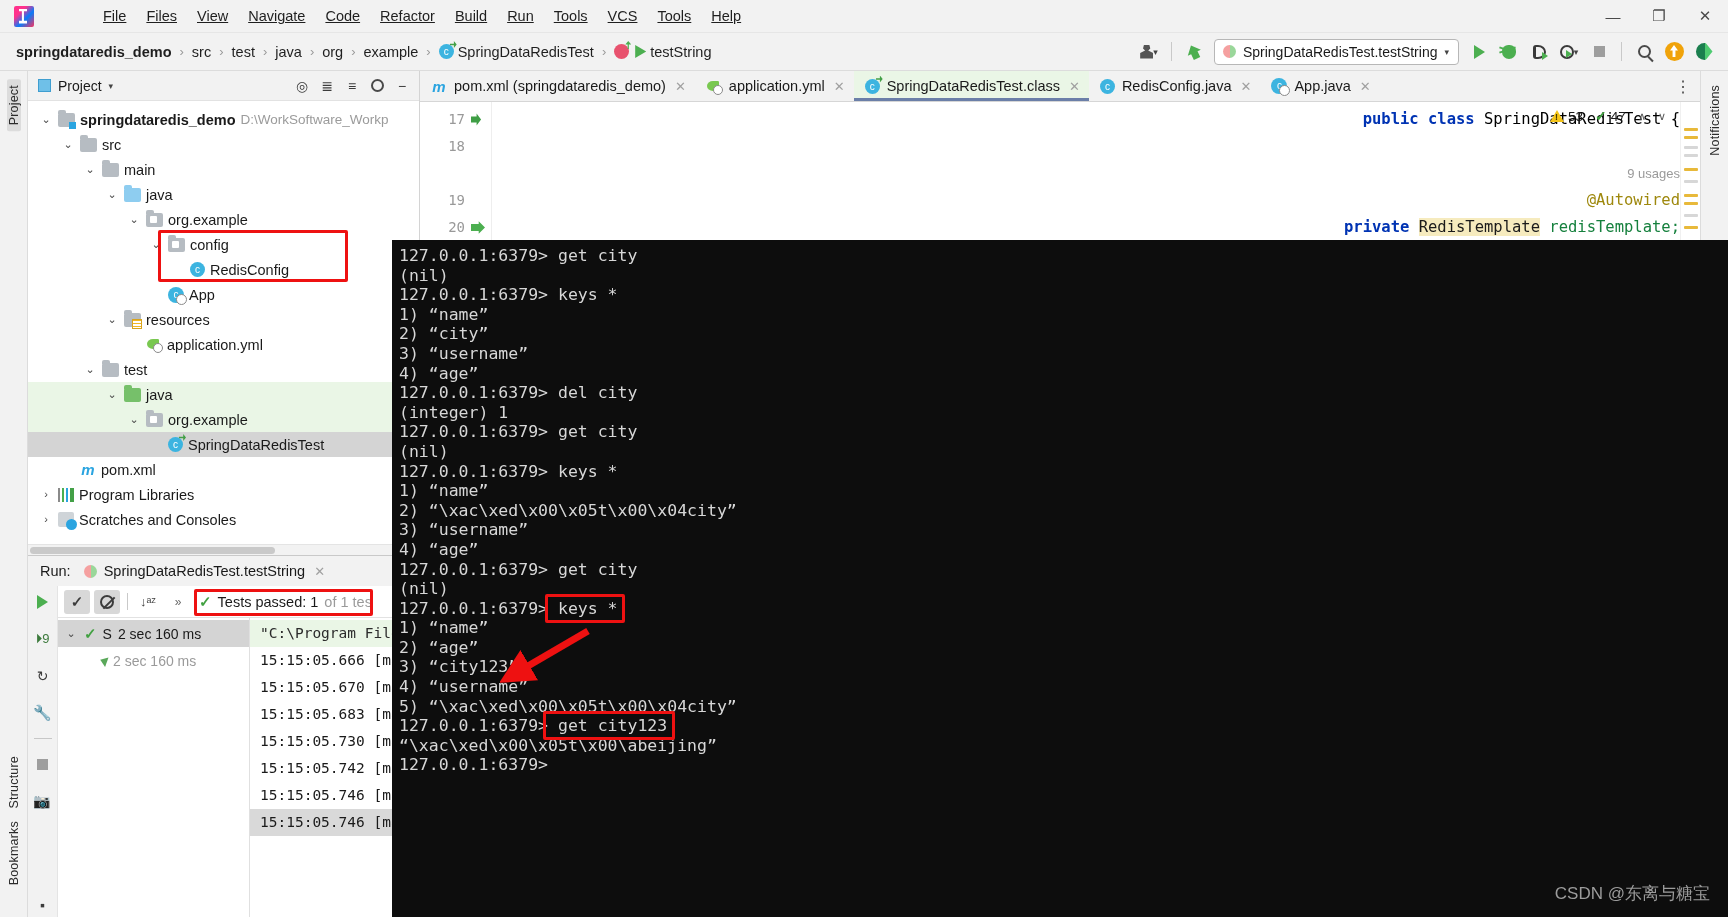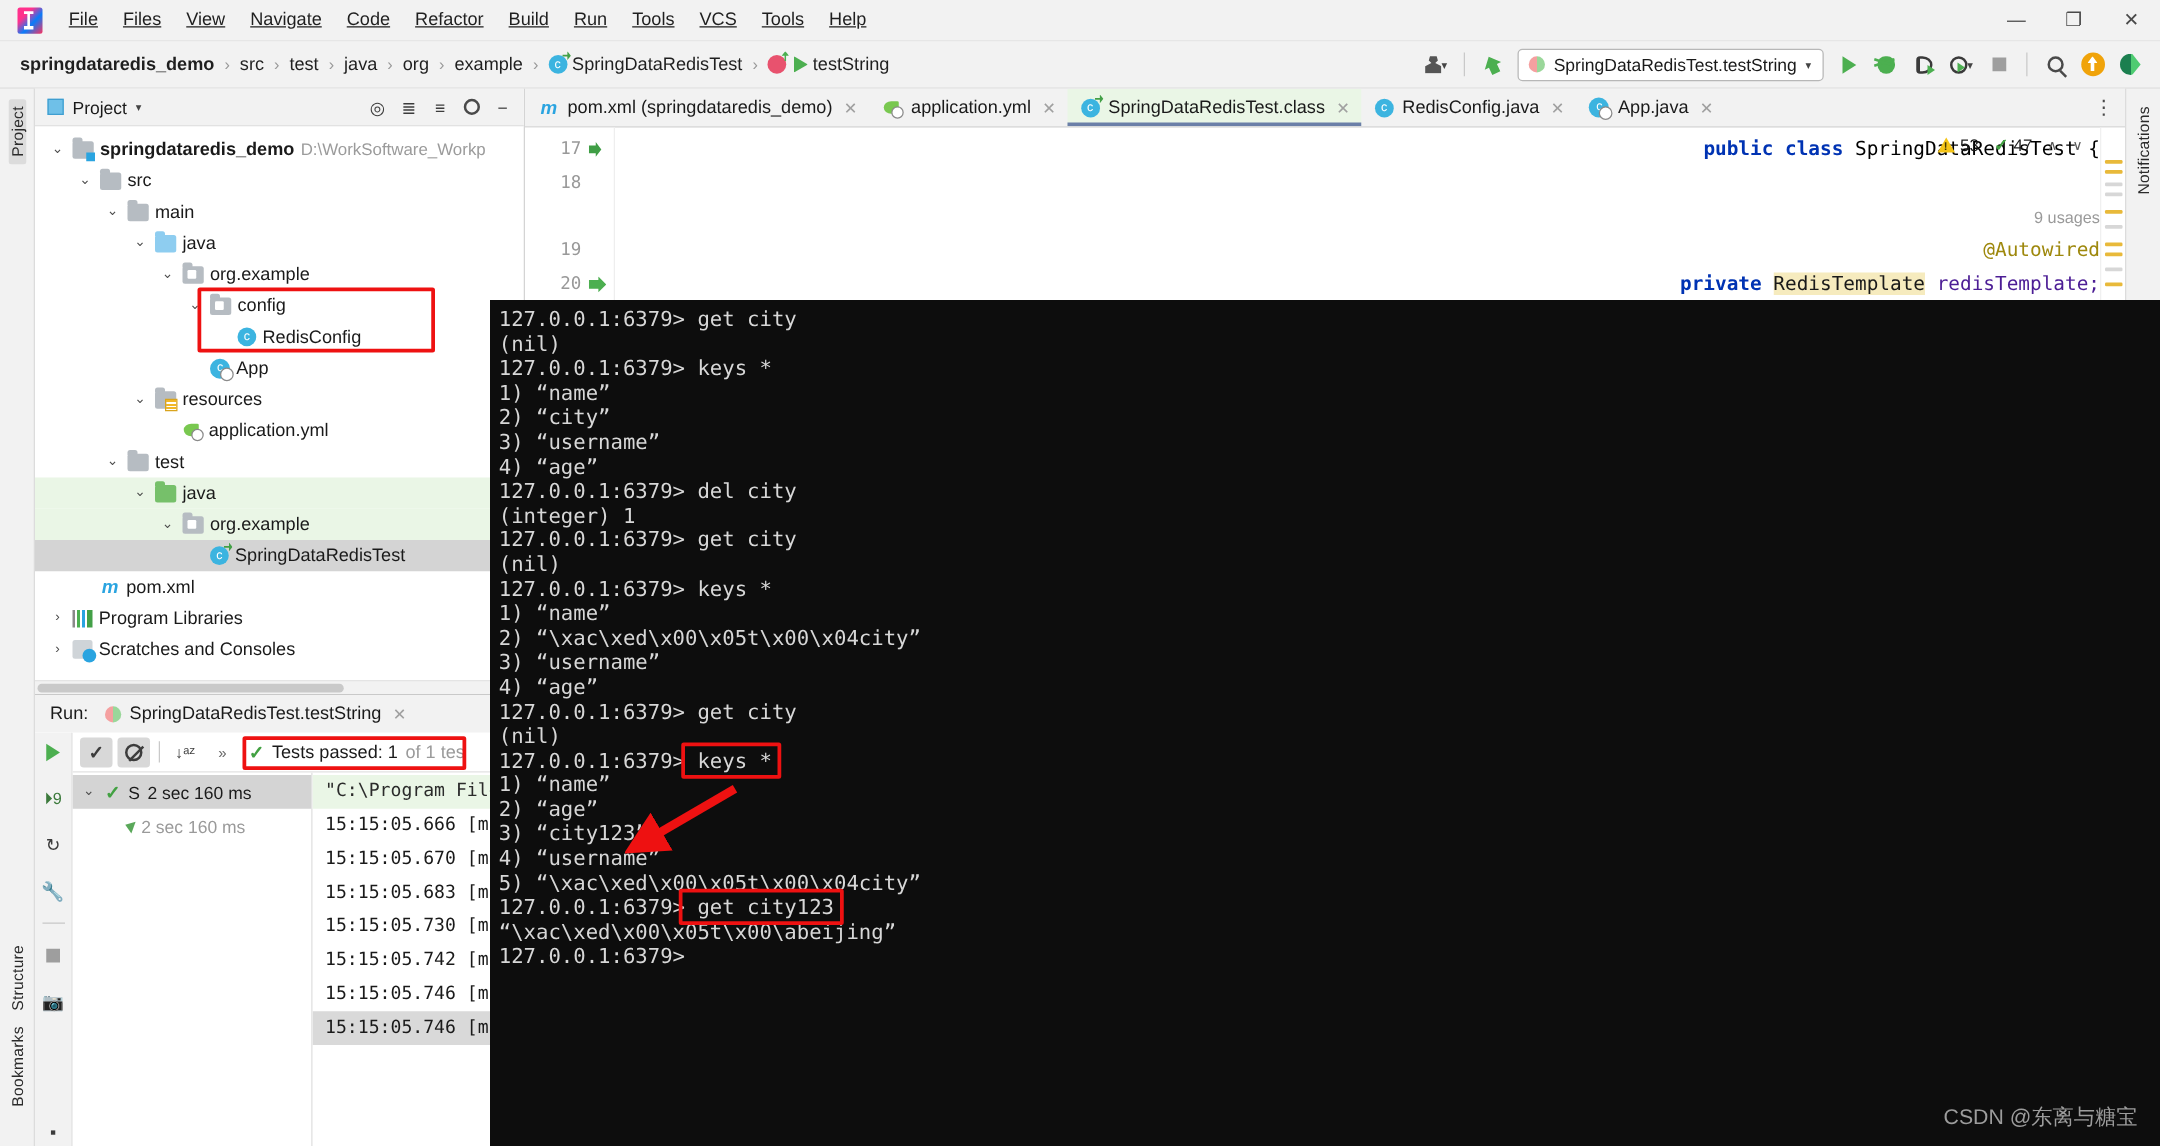--- a/index.html
+++ b/index.html
@@ -14,20 +14,21 @@
   }
 
   
   .titlebar {
     height: 33px;
     background: #f2f2f2;
     display: flex;
     align-items: center;
     border-bottom: 1px solid #e6e6e6;
     position: relative;
+    gap: 48px;
   }
   .app-logo {
     width: 20px; height: 21px;
     margin: 0 12px 0 14px;
     background: linear-gradient(135deg,#ff318c 0%,#ff318c 30%,#087cfa 60%,#fe315d 100%);
     border-radius: 2px;
     position: relative;
     flex: none;
   }
   .app-logo::after {
@@ -496,21 +497,21 @@
     font-size: 15.5px;
     padding-top: 4px;
     overflow: hidden;
     white-space: pre;
     min-width: 0;
   }
   .codeline { height: 27px; line-height: 27px; padding-left: 14px; text-align: right; }
   .kw { color: #0033b3; font-weight: bold; }
   .cls { color: #000; }
   .anno { color: #9e880d; }
-  .fld { color: #4c1d95; }
+  .fld { color: #15803d; }
   .usages { color: #9a9a9a; font-family: "Liberation Sans", sans-serif; font-size: 13px; }
   .hl-yellow { background: #f6ebbe; }
 
   .editor-right {
     width: 20px; flex: none;
     background: #fff;
     position: relative;
     border-left: 1px solid #f0f0f0;
   }
   .mm-line {

